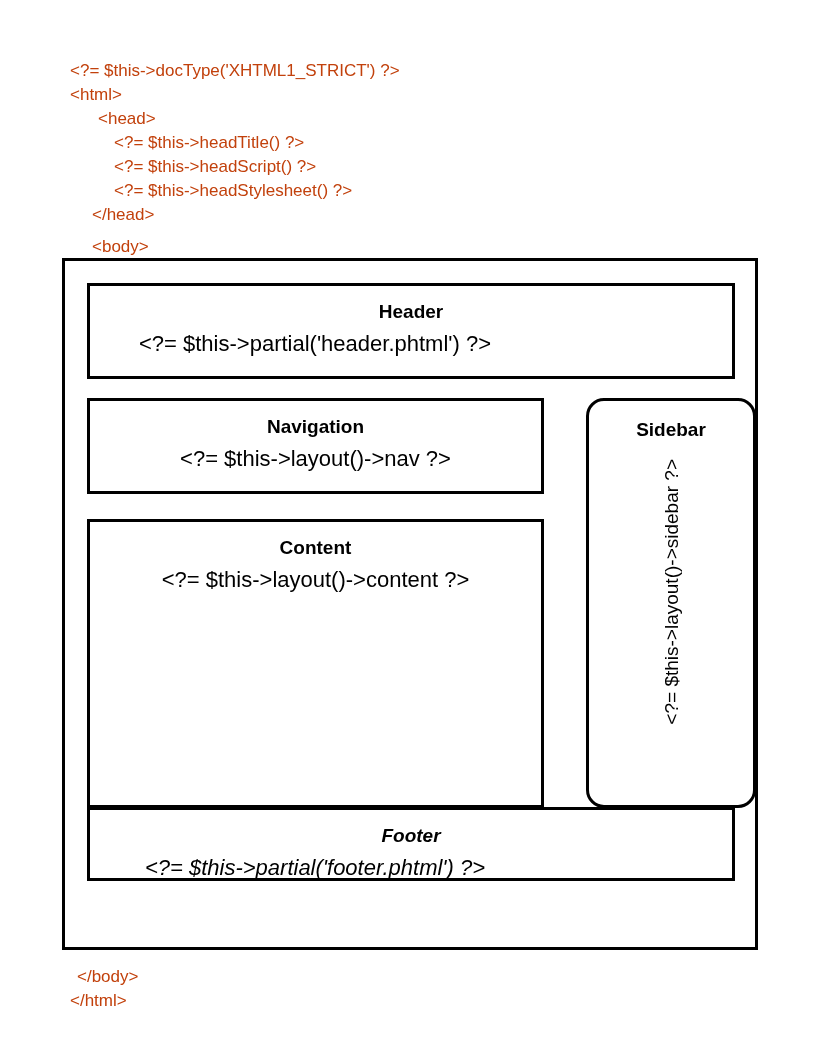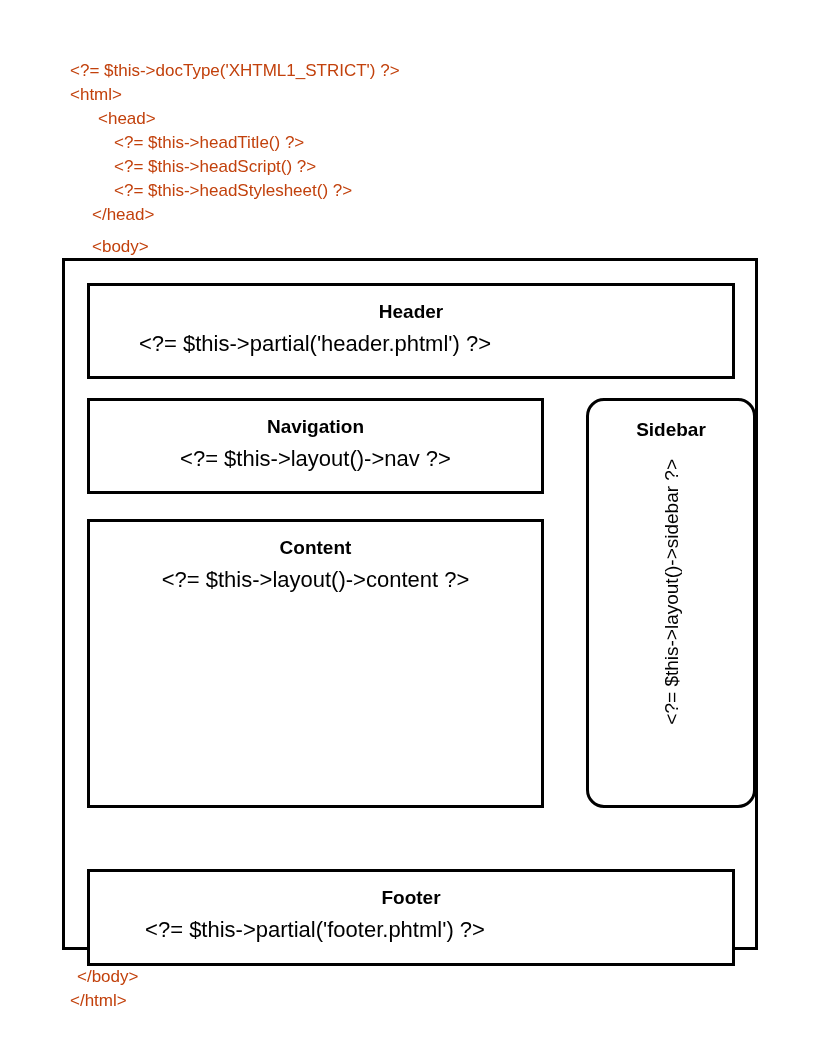--- a/index.html
+++ b/index.html
@@ -45,21 +45,21 @@
     border: 3px solid #000000;
     box-sizing: border-box;
     background: #ffffff;
     padding-left: 32px;
   }
 
   .box-header  { left: 87px;  top: 283px; width: 648px; height: 96px;  }
   .box-nav     { left: 87px;  top: 398px; width: 457px; height: 96px;  }
   .box-content { left: 87px;  top: 519px; width: 457px; height: 289px; }
   .box-sidebar { left: 586px; top: 398px; width: 170px; height: 410px; border-radius: 18px; }
-  .box-footer  { left: 87px;  top: 869px; width: 648px; height: 97px;  }
+  .box-footer  { left: 87px;  top: 807px; width: 648px; height: 74px; font-style: italic;  }
 
   .box-title {
     position: absolute;
     left: 0;
     right: 0;
     text-align: center;
     font-size: 19px;
     font-weight: bold;
     line-height: 19px;
     white-space: nowrap;

